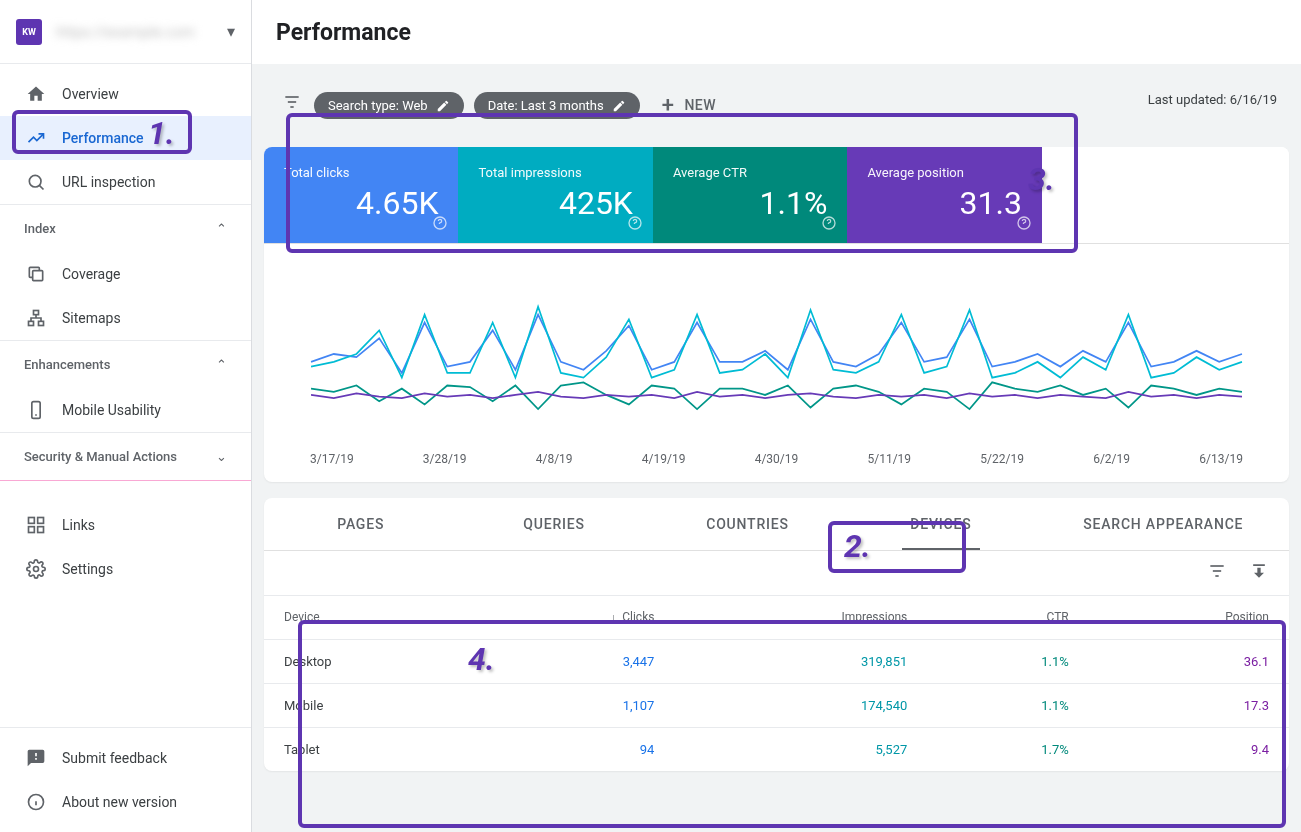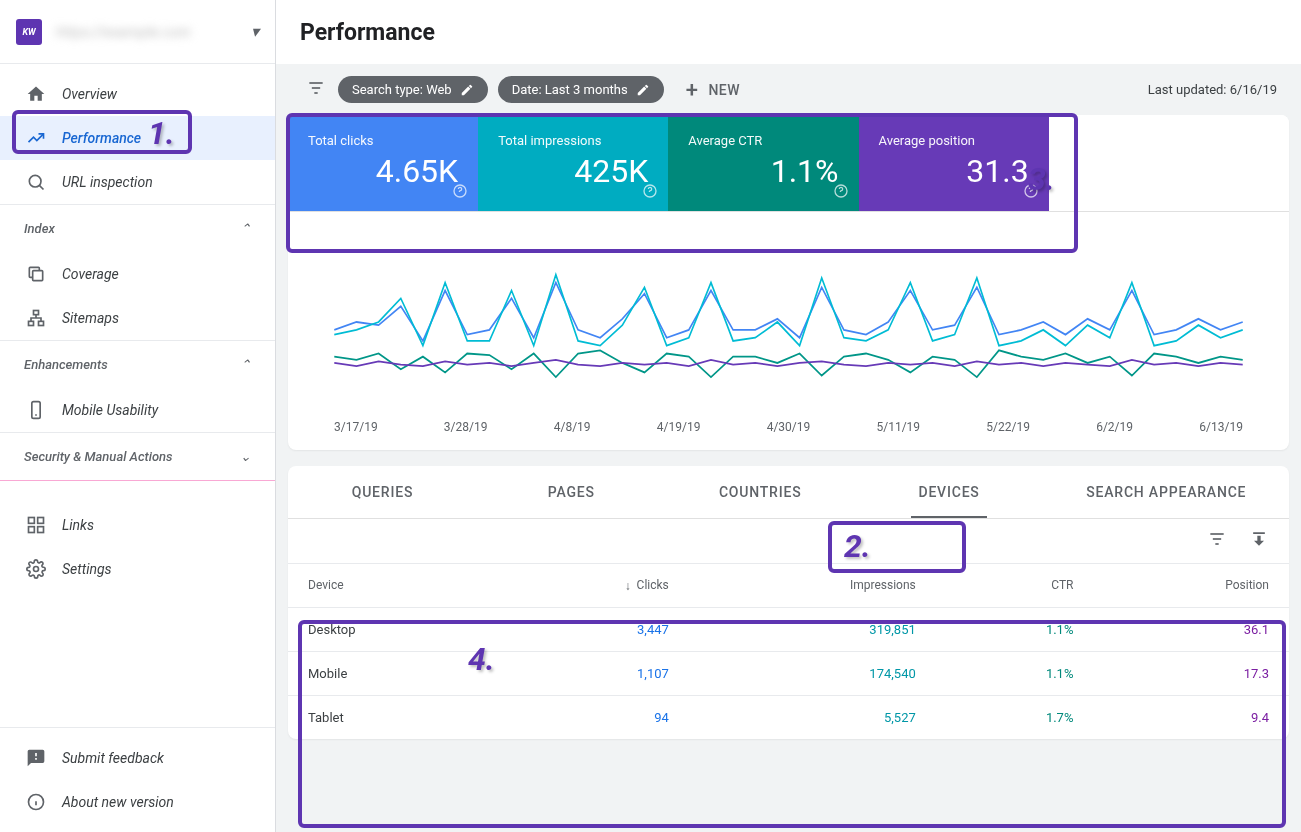--- a/index.html
+++ b/index.html
@@ -1,33 +1,33 @@
 <!DOCTYPE html>
 <html><head>
 <meta charset="utf-8">
 <style>
 * { box-sizing: border-box; margin: 0; padding: 0; }
 body { font-family: 'Google Sans', Roboto, Arial, sans-serif; background: #f1f3f4; width: 1301px; height: 832px; overflow: hidden; color: #3c4043; }
 .app { display: flex; height: 832px; }
-.sidebar { width: 276px; background: #fff; border-right: 1px solid #dadce0; display: flex; flex-direction: column; position: relative; font-style: italic; }
+.sidebar { width: 252px; background: #fff; border-right: 1px solid #dadce0; display: flex; flex-direction: column; position: relative; }
 .site-selector { height: 64px; display: flex; align-items: center; padding: 0 16px; border-bottom: 1px solid #e8eaed; }
 .site-favicon { width: 26px; height: 26px; background: #5e35b1; border-radius: 3px; margin-right: 14px; display:flex;align-items:center;justify-content:center;color:#fff;font-size:9px;font-weight:700; }
 .site-url { flex: 1; color: #bdbdbd; filter: blur(4px); font-size: 15px; }
 .site-chevron { color: #5f6368; }
 .nav { padding-top: 8px; flex: 1; overflow-y: auto; }
 .nav-item { display: flex; align-items: center; height: 44px; padding: 0 24px; cursor: pointer; color: #3c4043; font-size: 14px; }
 .nav-item .icon { width: 24px; height: 24px; margin-right: 14px; color: #5f6368; display:flex;align-items:center;justify-content:center; }
 .nav-item.active { background: #e8f0fe; color: #1967d2; font-weight:500; }
 .nav-item.active .icon { color: #1967d2; }
 .nav-section { display: flex; align-items: center; justify-content: space-between; height: 48px; padding: 0 24px; color: #5f6368; font-size: 13px; font-weight: 500; cursor: pointer; border-top:1px solid #e8eaed; }
 .sidebar-bottom { border-top: 1px solid #e8eaed; padding: 8px 0; }
 .main { flex: 1; overflow-y: auto; background: #f1f3f4; }
 .page-header { height: 64px; background: #fff; display: flex; align-items: center; padding: 0 24px; }
 .page-title { font-size: 23px; color: #202124; }
-.filter-bar { display: flex; align-items: center; padding: 12px 18px; background:#f1f3f4; }
+.filter-bar { display: flex; align-items: flex-start; padding: 28px 18px; background:#f1f3f4; }
 .filter-icon { color: #5f6368; margin: 0 12px; }
 .chip { background: #5f6368; color: #fff; border-radius: 16px; padding: 6px 14px; font-size: 13px; display: flex; align-items: center; margin-right: 10px; }
 .chip svg { margin-left: 8px; }
 .new-btn { display: flex; align-items: center; color: #5f6368; font-size: 14px; font-weight:500; letter-spacing:0.5px; padding: 0 12px; cursor:pointer; }
 .new-btn .plus { font-size: 22px; margin-right: 10px; color:#5f6368; }
 .last-updated { margin-left: auto; color: #3c4043; font-size: 13px; padding-right: 6px; }
 .card { background: #fff; margin: 0 12px 16px 12px; border-radius: 8px; overflow: hidden; box-shadow: 0 1px 2px rgba(0,0,0,0.06); }
 .metrics { display: flex; border-bottom:1px solid #e0e0e0; }
 .metric { flex:1; padding: 18px 20px 14px 20px; color: #fff; position: relative; min-height:96px; }
 .metric .label { font-size: 13px; margin-bottom: 4px; opacity:0.95; }
@@ -269,22 +269,22 @@
             <span>5/11/19</span>
             <span>5/22/19</span>
             <span>6/2/19</span>
             <span>6/13/19</span>
           </div>
       </div>
     </div>
 
     <div class="card" style="position:relative;">
       <div class="tabs">
+        <div class="tab"><span>PAGES</span></div>
         <div class="tab"><span>QUERIES</span></div>
-        <div class="tab"><span>PAGES</span></div>
         <div class="tab"><span>COUNTRIES</span></div>
         <div class="tab active"><span>DEVICES</span></div>
         <div class="tab" style="flex:1.3;"><span>SEARCH APPEARANCE</span></div>
       </div>
       <div class="table-toolbar">
         <span class="tbtn"><svg width="20" height="20" viewBox="0 0 24 24" fill="none" stroke="currentColor" stroke-width="2">
               <line x1="4" y1="6" x2="20" y2="6"></line>
               <line x1="7" y1="12" x2="17" y2="12"></line>
               <line x1="10" y1="18" x2="14" y2="18"></line>
             </svg></span>

